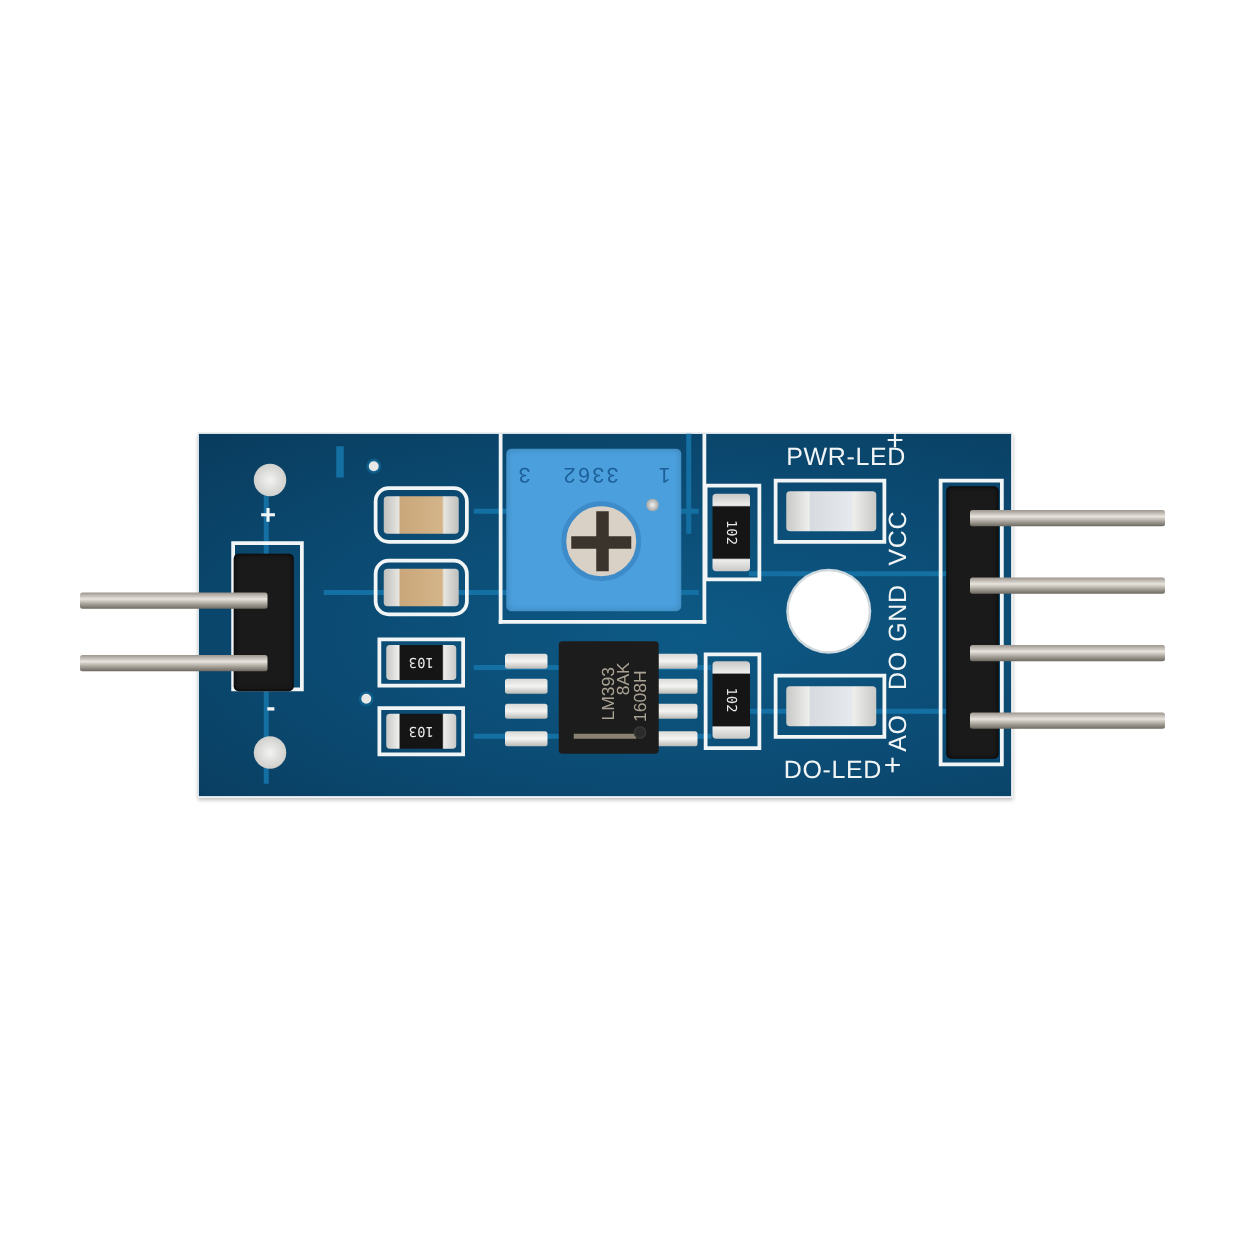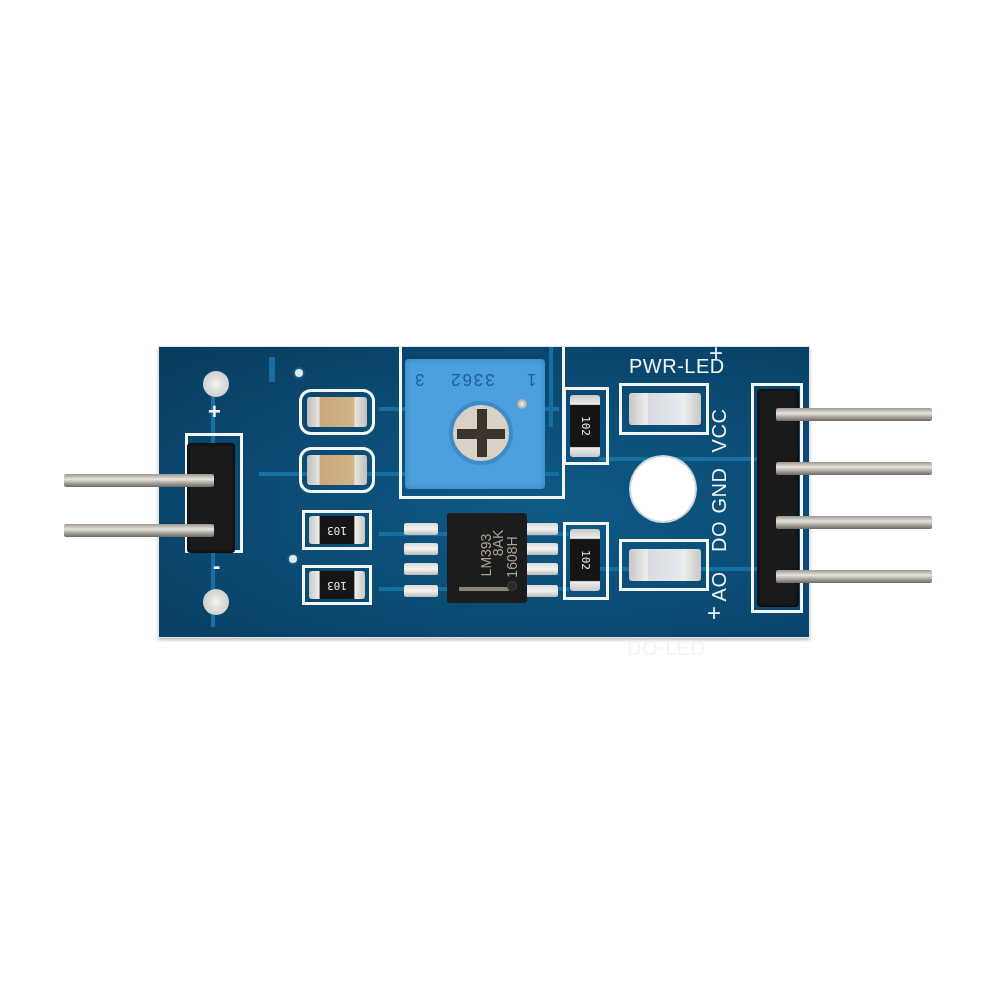--- a/index.html
+++ b/index.html
@@ -94,21 +94,21 @@
   <div class="silk" style="left:404px;top:175px;width:46px;height:78px;"></div>
   <div class="resv" style="left:411px;top:182px;width:30px;height:62px;">
       <span>102</span>
     </div>
 
   <div class="label" style="left:470px;top:8px;">PWR-LED</div>
   <div class="silk" style="left:460px;top:36px;width:90px;height:52px;"></div>
   <div class="abs" style="left:470px;top:46px;width:72px;height:32px;background:linear-gradient(90deg,#c8c8c6,#eeeeec 25%,#d7dbe0 27%,#e6eaee 73%,#eeeeec 75%,#c8c8c6);border-radius:3px;"></div>
   <div class="silk" style="left:460px;top:192px;width:90px;height:52px;"></div>
   <div class="abs" style="left:470px;top:202px;width:72px;height:32px;background:linear-gradient(90deg,#c8c8c6,#eeeeec 25%,#d7dbe0 27%,#e6eaee 73%,#eeeeec 75%,#c8c8c6);border-radius:3px;"></div>
-  <div class="label" style="left:468px;top:258px;margin-top:32px;">DO-LED</div>
+  <div class="label" style="left:468px;top:258px;">DO-LED</div>
 
   <div class="hole" style="left:472px;top:110px;width:64px;height:64px;background:#ffffff;box-shadow:0 0 0 2px #cfd8dc;"></div>
 
   <div class="abs" style="left:540px;top:32px;width:40px;height:240px;">
     <div class="label" style="left:-40px;top:40px;transform:rotate(-90deg);transform-origin:center;width:120px;text-align:center;">VCC</div>
     <div class="label" style="left:-40px;top:100px;transform:rotate(-90deg);width:120px;text-align:center;">GND</div>
     <div class="label" style="left:-40px;top:146px;transform:rotate(-90deg);width:120px;text-align:center;">DO</div>
     <div class="label" style="left:-40px;top:196px;transform:rotate(-90deg);width:120px;text-align:center;">AO</div>
   </div>
   <div class="label" style="left:550px;top:-8px;font-size:24px;">+</div>

